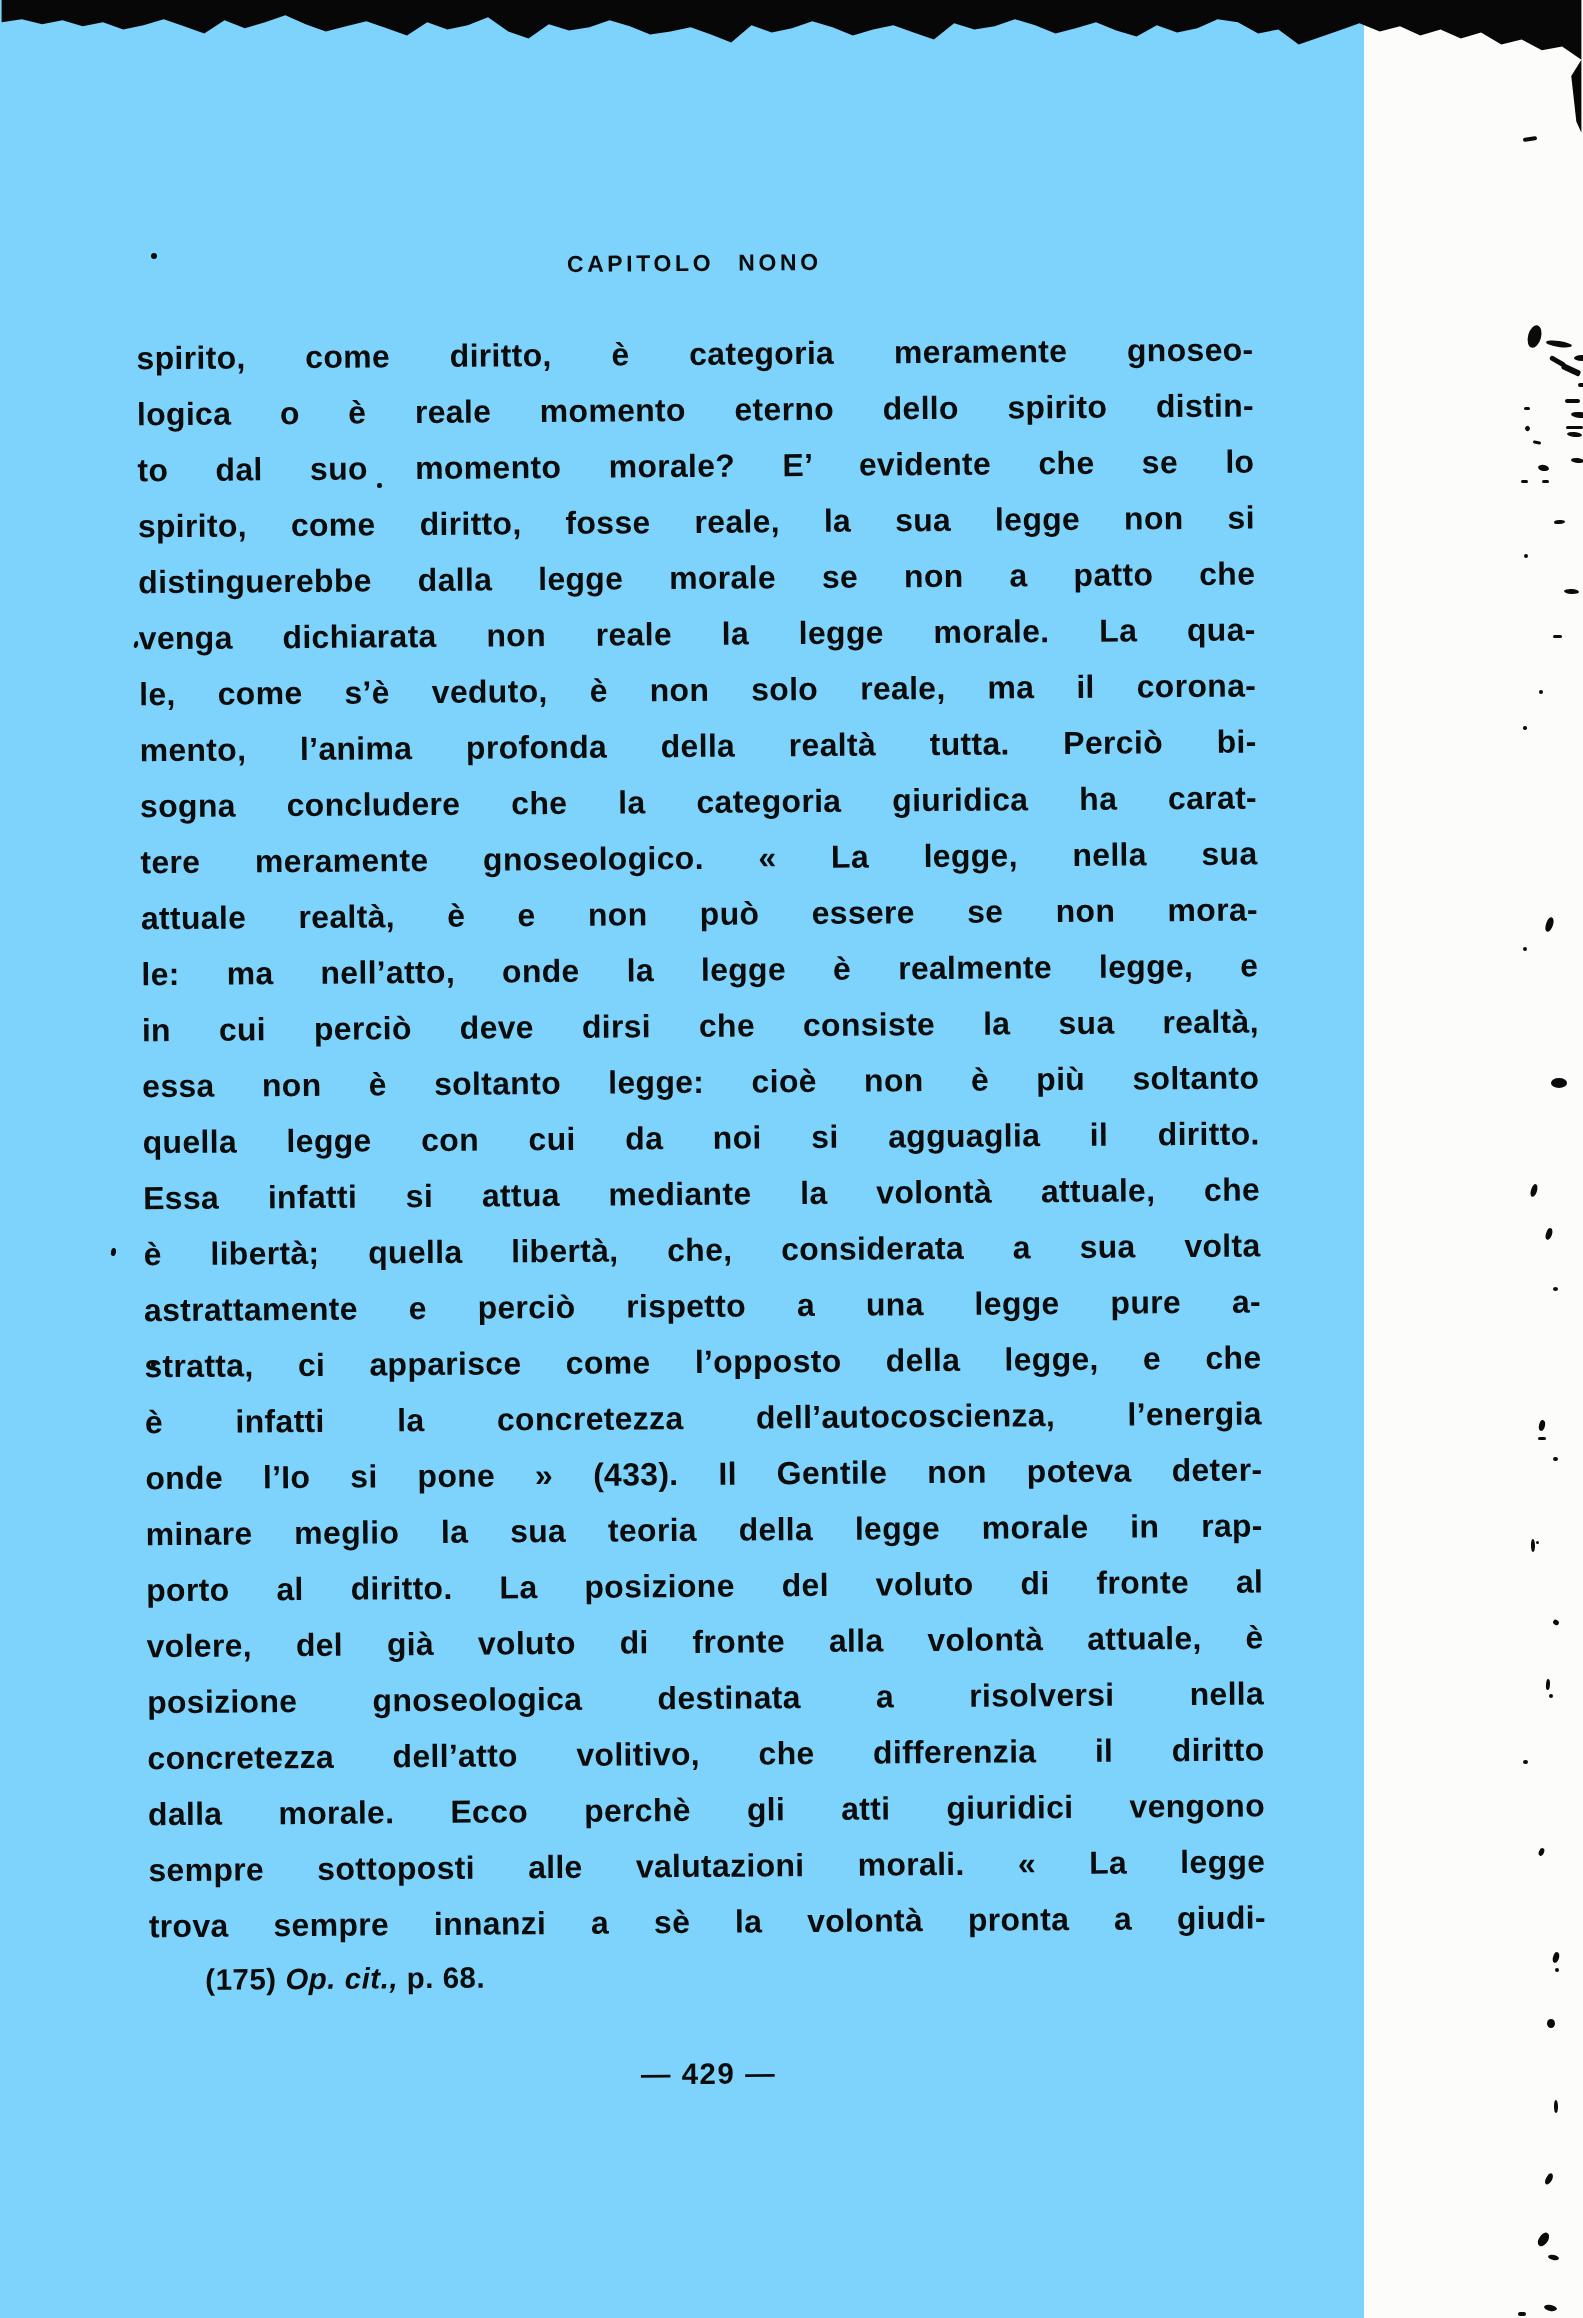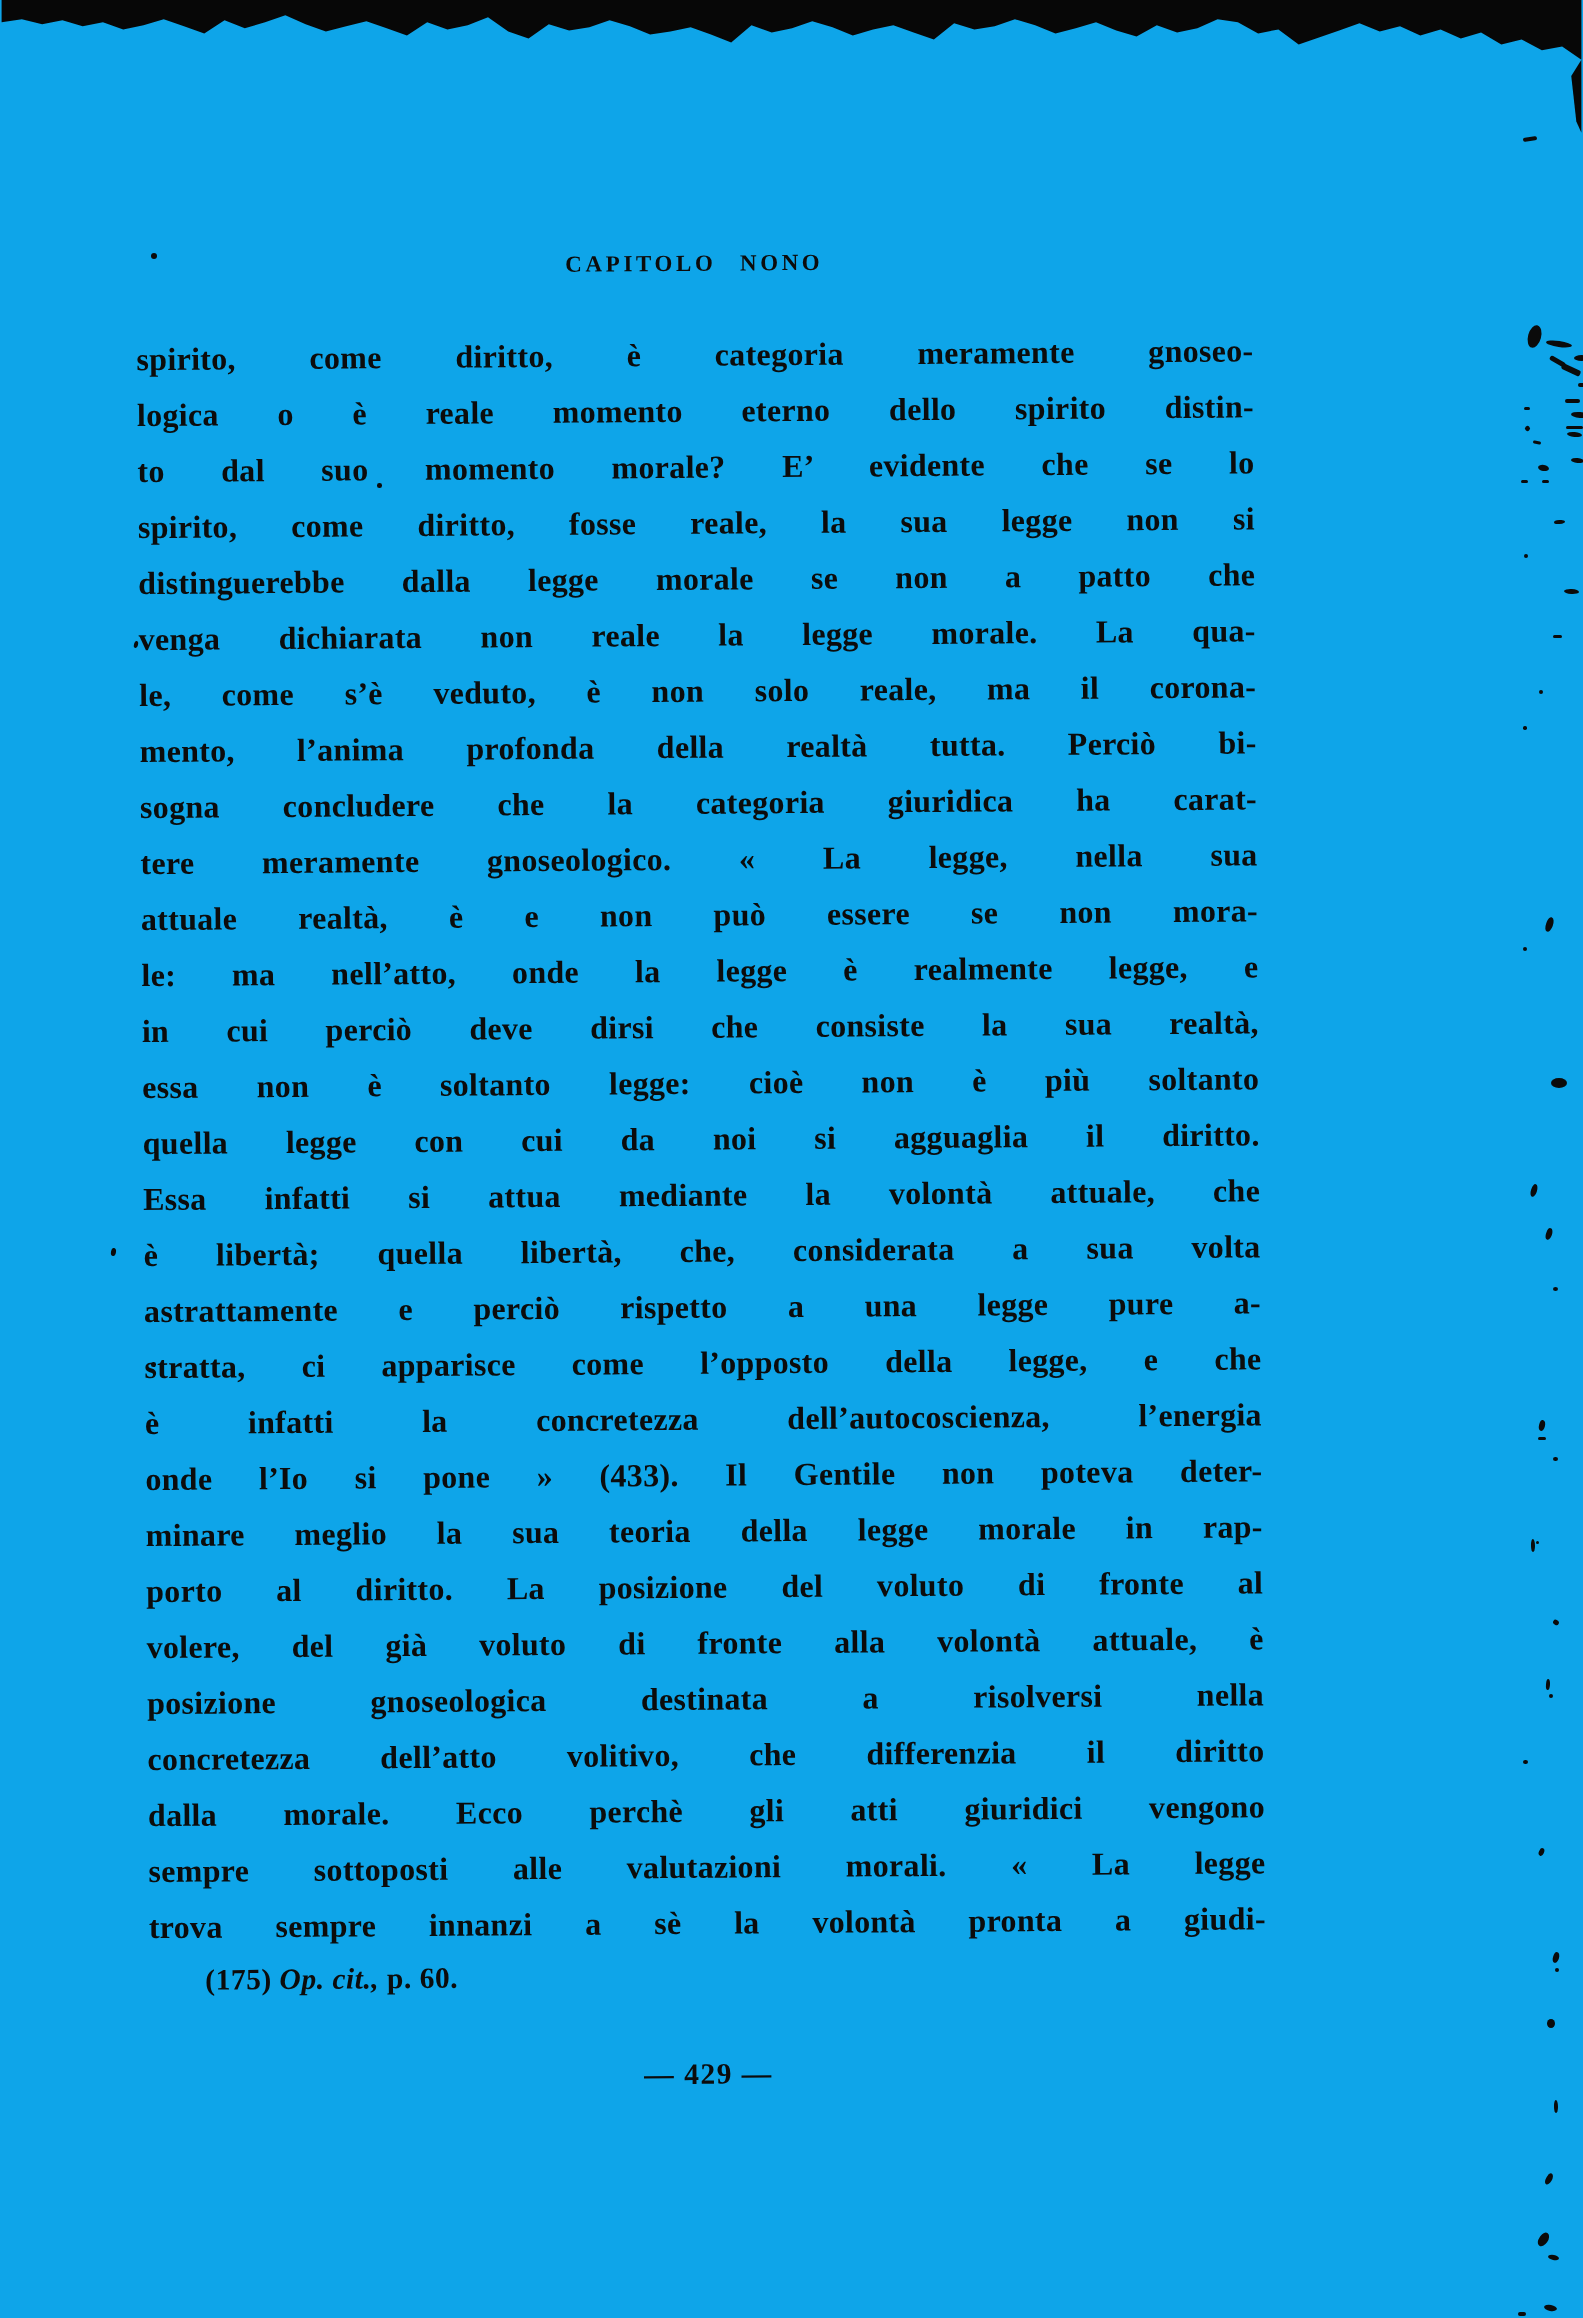--- a/index.html
+++ b/index.html
@@ -6,25 +6,25 @@
     margin: 0;
     padding: 0;
     width: 1583px;
     height: 2319px;
     overflow: hidden;
     background: #fcfcfb;
   }
   .page {
     position: absolute;
     inset: 0;
-    width: 1583px;
+    width: 1364px;
     height: 2319px;
-    background: #0ea5e9;
+    background: #7dd3fc;
     color: #0c0c0c;
-    font-family: Liberation Serif, serif;
+    font-family: Liberation Sans, sans-serif;
   }
   .torn-edge {
     position: absolute;
     top: 0;
     left: 0;
     display: block;
   }
   .content {
     position: absolute;
     inset: 0;
@@ -141,21 +141,21 @@
         <div class="line">posizione gnoseologica destinata a risolversi nella</div>
         <div class="line">concretezza dell’atto volitivo, che differenzia il diritto</div>
         <div class="line">dalla morale. Ecco perchè gli atti giuridici vengono</div>
         <div class="line">sempre sottoposti alle valutazioni morali. « La legge</div>
         <div class="line">trova sempre innanzi a sè la volontà pronta a giudi-</div>
       </div>
 
     <div class="footnote">
       <span>(175)</span>
       <i>Op. cit.,</i>
-      <span>p. 60.</span>
+      <span>p. 68.</span>
     </div>
 
     <div class="page-number">— 429 —</div>
 
   </div>
 
   <div id="specks">
       <div class="speck dash" style="left: 1523px; top: 137px; width: 14.2px; height: 4.1px; transform: rotate(-8deg);"></div>
       <div class="speck blob" style="left: 1528px; top: 325px; width: 13.2px; height: 23.4px; transform: rotate(15deg);"></div>
       <div class="speck blob" style="left: 1546px; top: 341px; width: 26.4px; height: 6.1px; transform: rotate(8deg);"></div>

